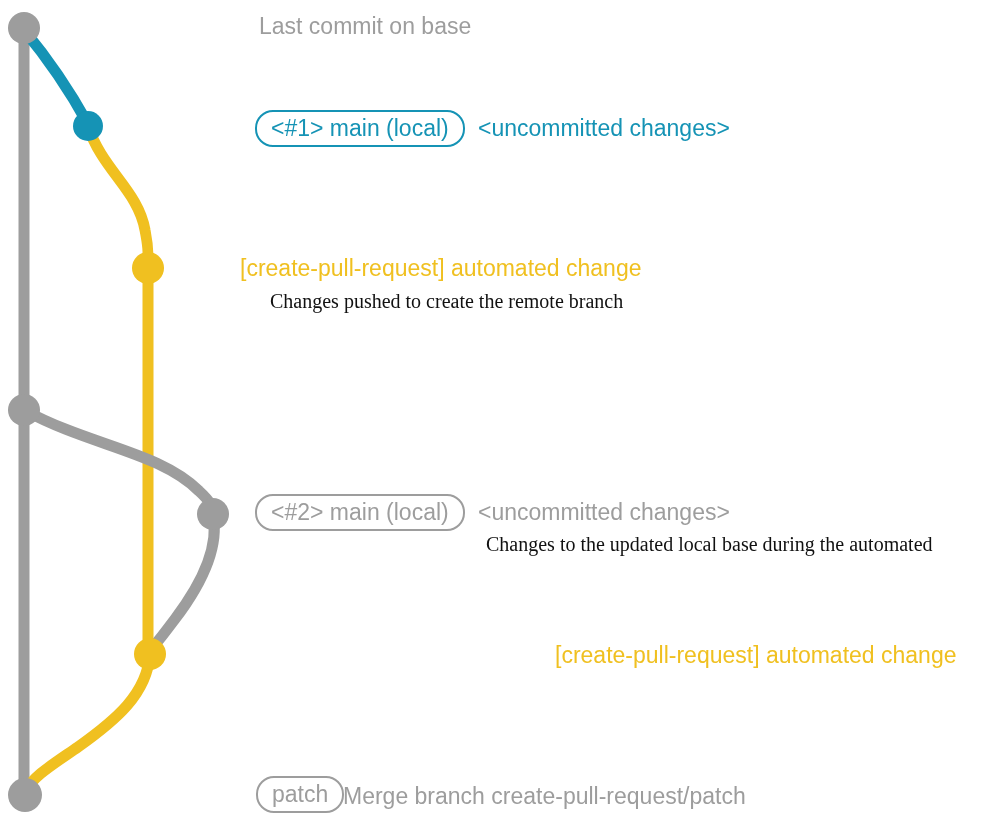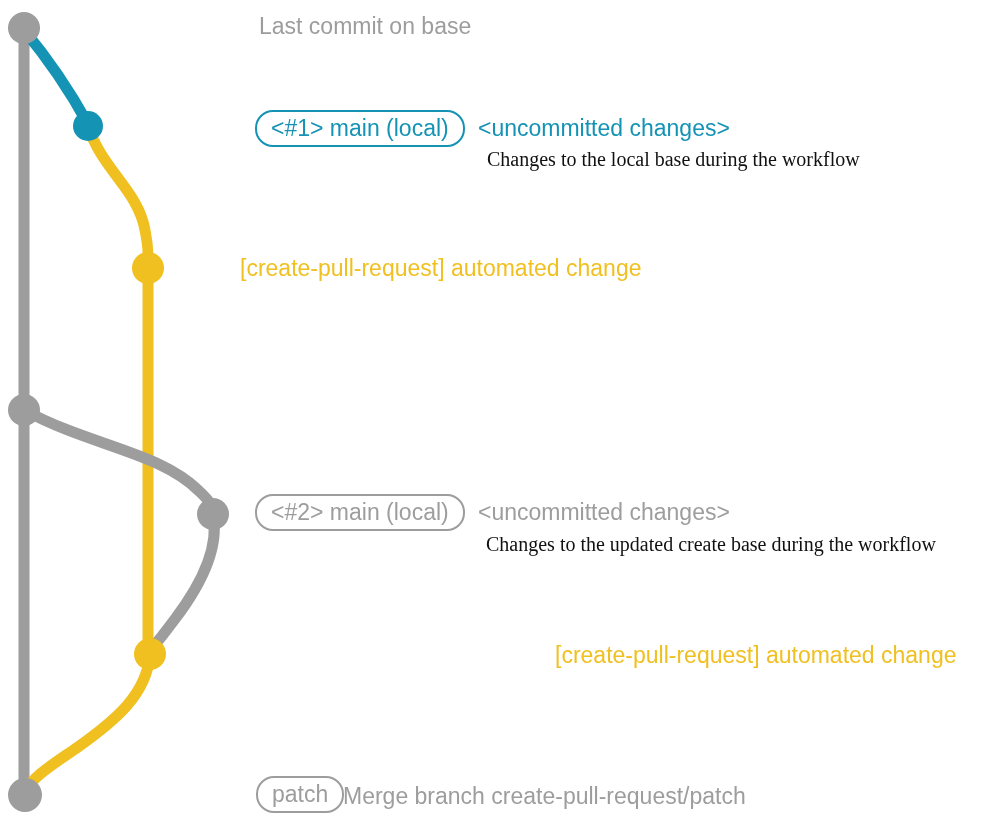--- a/index.html
+++ b/index.html
@@ -94,27 +94,27 @@
     <circle class="fill-gray" cx="24" cy="410" r="16"></circle>
     <circle class="fill-gray" cx="213" cy="514" r="16"></circle>
     <circle class="fill-yellow" cx="150" cy="654" r="16"></circle>
     <circle class="fill-gray" cx="25" cy="795" r="17"></circle>
   </svg>
 
   <div class="lbl lbl-gray" style="left:259px; top:13px;">Last commit on base</div>
 
   <div class="branch-box box-teal" style="left:255px; top:110px;">&lt;#1&gt; main (local)</div>
   <div class="lbl lbl-teal" style="left:478px; top:115px;">&lt;uncommitted changes&gt;</div>
-  <div class="desc" style="left:487px; top:147px;">Changes to the local base during the workflow</div>
 
   <div class="lbl lbl-yellow" style="left:240px; top:255px;">[create-pull-request] automated change</div>
+  <div class="desc" style="left:270px; top:289px;">Changes pushed to create the remote branch</div>
 
 
   <div class="branch-box box-gray" style="left:255px; top:494px;">&lt;#2&gt; main (local)</div>
   <div class="lbl lbl-gray" style="left:478px; top:499px;">&lt;uncommitted changes&gt;</div>
-  <div class="desc" style="left:486px; top:532px;">Changes to the updated create base during the workflow</div>
+  <div class="desc" style="left:486px; top:532px;">Changes to the updated local base during the automated</div>
 
   <div class="lbl lbl-yellow" style="left:555px; top:642px;">[create-pull-request] automated change</div>
 
   <div class="branch-box box-gray" style="left:256px; top:776px;">patch</div>
   <div class="lbl lbl-gray" style="left:343px; top:783px;">Merge branch create-pull-request/patch</div>
 
 </div>
 
 </body></html>

